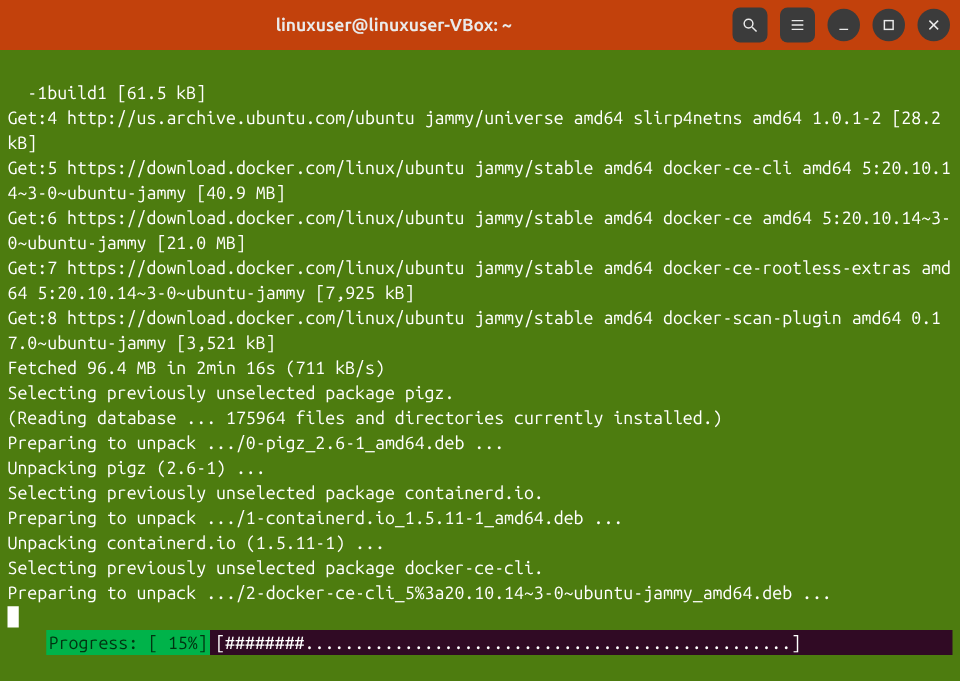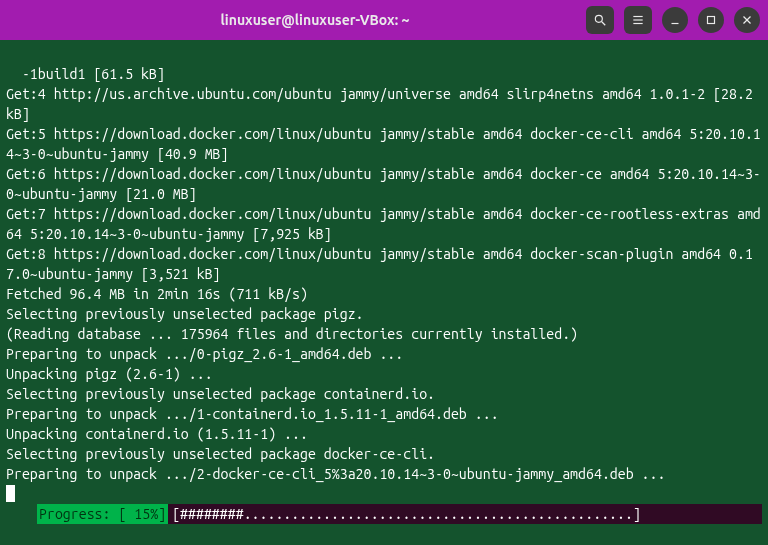--- a/index.html
+++ b/index.html
@@ -7,21 +7,21 @@
     width: 768px;
     height: 545px;
     background: #1e1e1e;
     font-family: "Ubuntu Mono", "DejaVu Sans Mono", Consolas, monospace;
     overflow: hidden;
     display: flex;
     flex-direction: column;
   }
   .titlebar {
     height: 40px;
-    background: #a21caf;
+    background: #c2410c;
     display: flex;
     align-items: center;
     padding: 0 8px;
     gap: 8px;
     color: #eaeaea;
     font-family: Ubuntu, Cantarell, sans-serif;
     font-size: 14px;
   }
   .titlebar .spacer-left { width: 36px; }
   .titlebar .title {
@@ -39,21 +39,21 @@
     justify-content: center;
     color: #eaeaea;
     cursor: pointer;
   }
   .tb-btn.round { border-radius: 50%; width: 26px; height: 26px; }
   .tb-btn svg { width: 14px; height: 14px; stroke: #eaeaea; stroke-width: 2; fill: none; }
   .tb-group { display: flex; gap: 10px; align-items: center; }
 
   .terminal {
     flex: 1;
-    background: #14532d;
+    background: #4d7c0f;
     color: #ffffff;
     padding: 4px 6px 0 6px;
     font-size: 14.2px;
     line-height: 20px;
     white-space: pre-wrap;
     word-break: break-all;
     overflow: hidden;
   }
   .cursor-block {
     display: inline-block;

